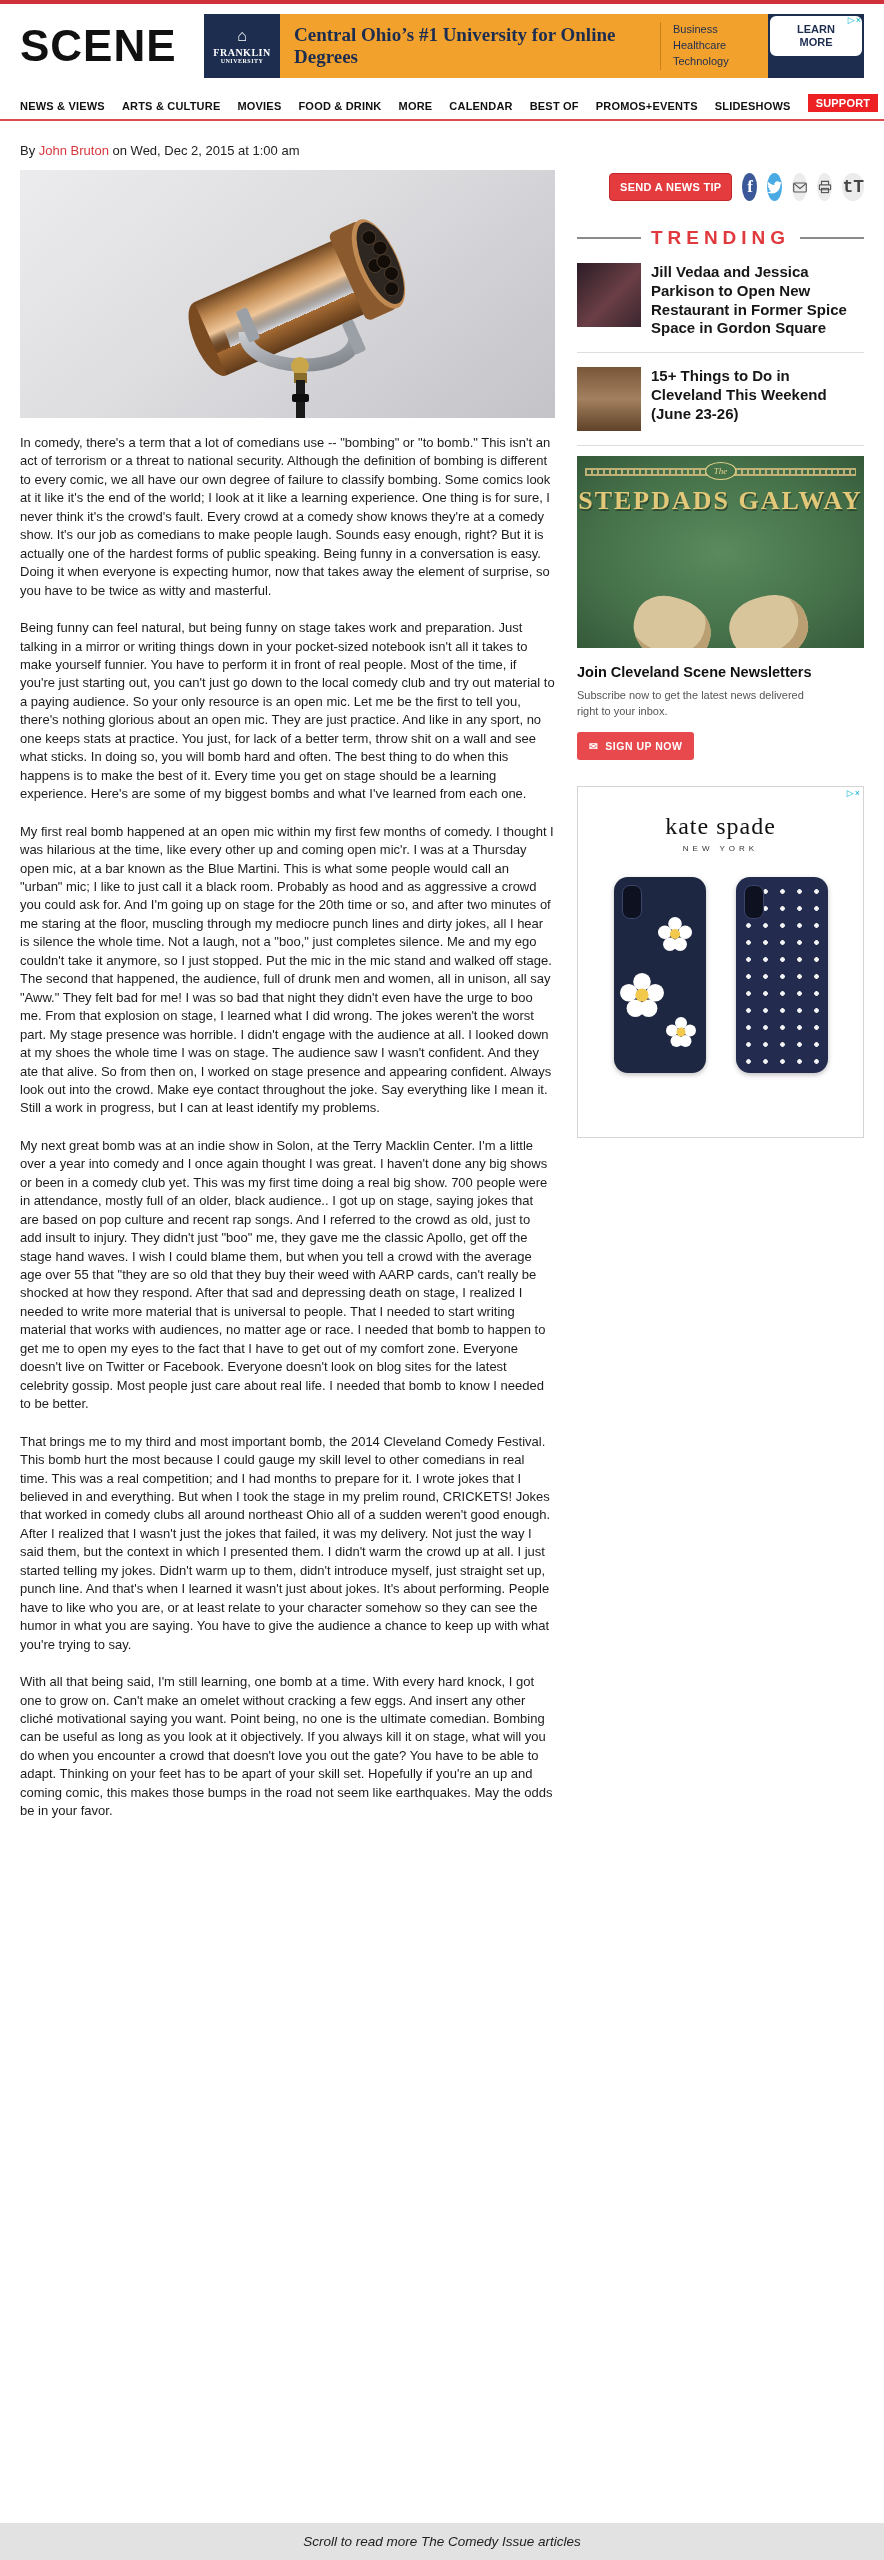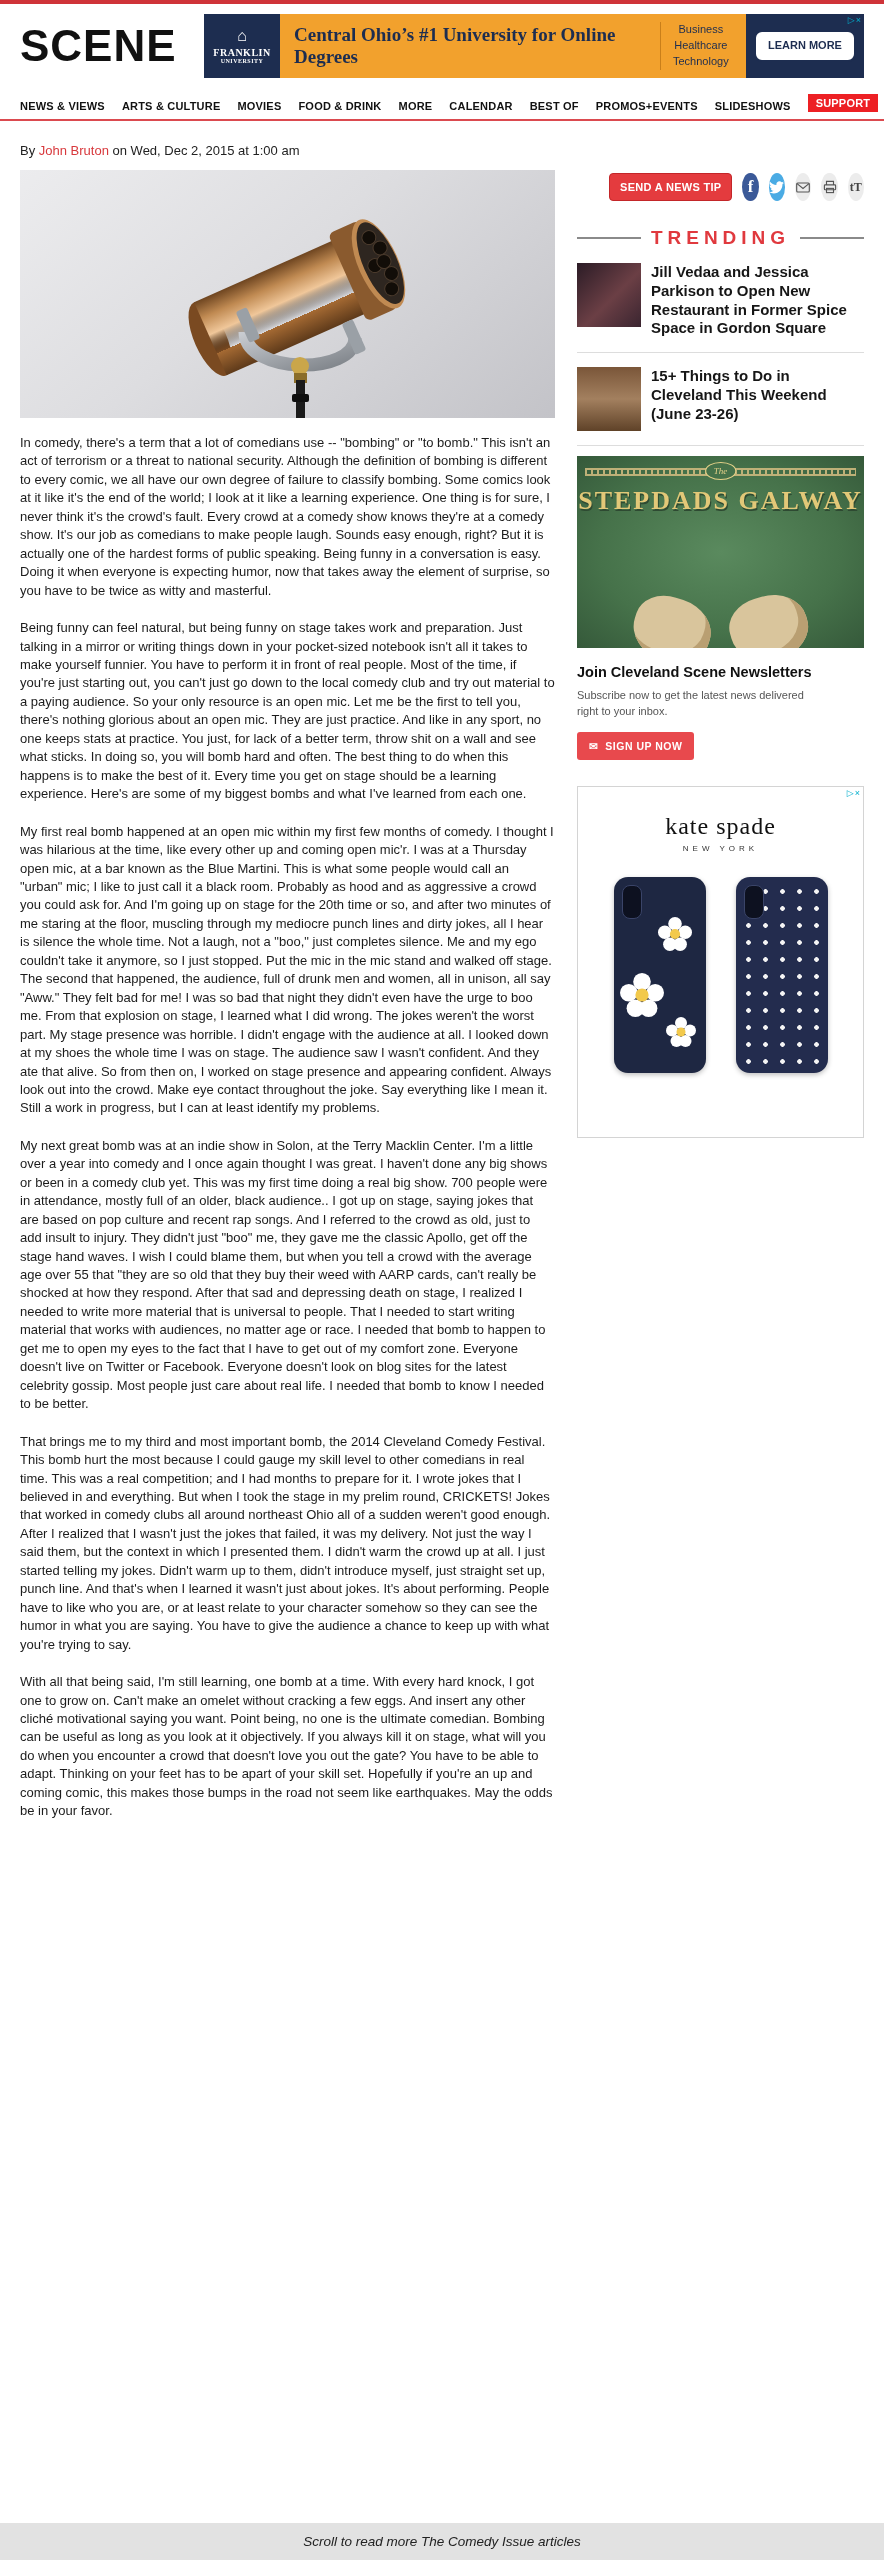--- a/index.html
+++ b/index.html
@@ -14,22 +14,22 @@
   
   .header { display:flex; align-items:center; padding:10px 20px 8px 20px; }
   .logo { font-size:44px; font-weight:800; letter-spacing:1px; color:#111; line-height:1; }
   .top-ad { margin-left:auto; display:flex; height:64px; width:660px; position:relative; }
   .ad-logo { background:#1d2d50; color:#fff; width:76px; display:flex; flex-direction:column; align-items:center; justify-content:center; }
   .ad-logo .shield { font-size:16px; line-height:1; }
   .ad-logo .fr { font-family:"Liberation Serif", serif; font-size:10px; font-weight:700; letter-spacing:.5px; margin-top:3px; }
   .ad-logo .un { font-family:"Liberation Serif", serif; font-size:6px; font-weight:700; letter-spacing:.5px; }
   .ad-mid { background:#f2a12d; flex:1; display:flex; align-items:center; }
   .ad-headline { font-family:"Liberation Serif", serif; font-weight:700; color:#1d2d50; font-size:19px; line-height:1.15; padding:0 14px; width:380px; }
-  .ad-programs { border-left:1px solid #c97f1a; padding:0 12px; font-size:11px; color:#1d2d50; line-height:1.45; text-align:center; }
-  .ad-cta-zone { background:#1d2d50; width:118px; display:flex; align-items:center; justify-content:center; }
+  .ad-programs { border-left:1px solid #c97f1a; padding:0 12px; font-size:11px; color:#1d2d50; line-height:1.45; }
+  .ad-cta-zone { background:#1d2d50; width:96px; display:flex; align-items:flex-start; justify-content:center; }
   .ad-cta { background:#fff; color:#1d2d50; font-size:11px; font-weight:800; text-align:center; border-radius:8px; border:2px solid #1d2d50; padding:7px 12px; line-height:1.2; cursor:pointer; }
   .adchoices { position:absolute; top:1px; right:2px; font-size:9px; color:#00aecd; letter-spacing:1px; }
 
   
   .nav { display:flex; align-items:flex-end; gap:17px; padding:8px 20px 7px 20px; border-bottom:2px solid #db4a4f; }
   .nav-item { font-size:11px; font-weight:800; color:#111; letter-spacing:.2px; cursor:pointer; white-space:nowrap; }
   .nav-support { background:#ed2024; color:#fff; padding:3px 8px; }
 
   
   .content { display:flex; padding:12px 20px 0 20px; gap:22px; }
@@ -46,21 +46,21 @@
   .article-body { margin-top:16px; }
   .article-body p { font-size:13px; line-height:1.42; margin-bottom:19px; color:#1c1c1c; }
 
   
   .share-row { display:flex; align-items:center; gap:10px; margin-top:40px;padding-left:32px; }
   .newstip-btn { background:#e43b3e; border:1px solid #c32629; color:#fff; font-size:11px; font-weight:800; padding:7px 10px; border-radius:4px; letter-spacing:.3px; cursor:pointer; white-space:nowrap; }
   .share-circle { width:28px; height:28px; border-radius:50%; display:inline-flex; align-items:center; justify-content:center; cursor:pointer; font-weight:700; }
   .c-fb { background:#3b5998; color:#fff; font-family:"Liberation Serif",serif; font-size:17px; }
   .c-tw { background:#4aabe4; color:#fff; }
   .c-gray { background:#ececec; color:#555; }
-  .c-tt { font-family:Liberation Serif, serif; font-size:12px; color:#444; }
+  .c-tt { font-family:Liberation Mono, monospace; font-size:18px; color:#444; }
 
   .trending-head { display:flex; align-items:center; gap:10px; margin-top:26px; }
   .trending-head .line { flex:1; height:2px; background:#8a8a8a; }
   .trending-title { color:#e0393e; font-size:19px; font-weight:800; letter-spacing:5px; }
 
   .trend-item { display:flex; gap:10px; padding:14px 0; border-bottom:1px solid #ddd; cursor:pointer; }
   .trend-item:last-of-type { border-bottom:none; }
   .trend-thumb { width:64px; height:64px; flex:0 0 64px; }
   .thumb-1 { background:linear-gradient(135deg,#2b1c26 0%,#6b3f45 55%,#3a2530 100%); }
   .thumb-2 { background:linear-gradient(180deg,#7a5639 0%,#a3805f 50%,#5f4228 100%); }

